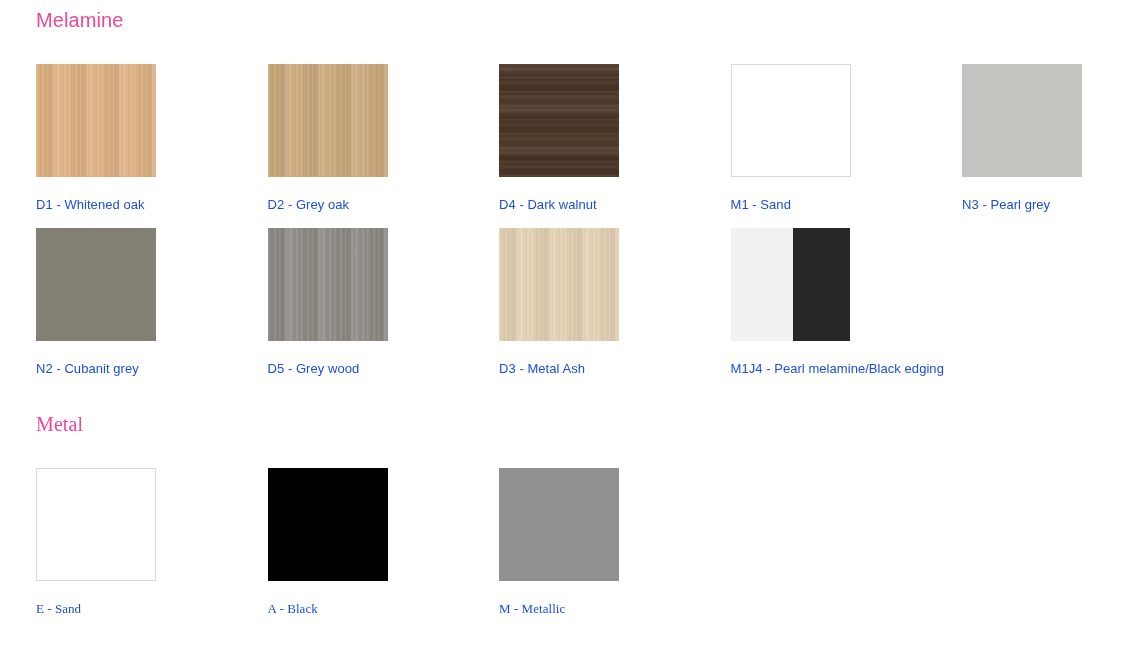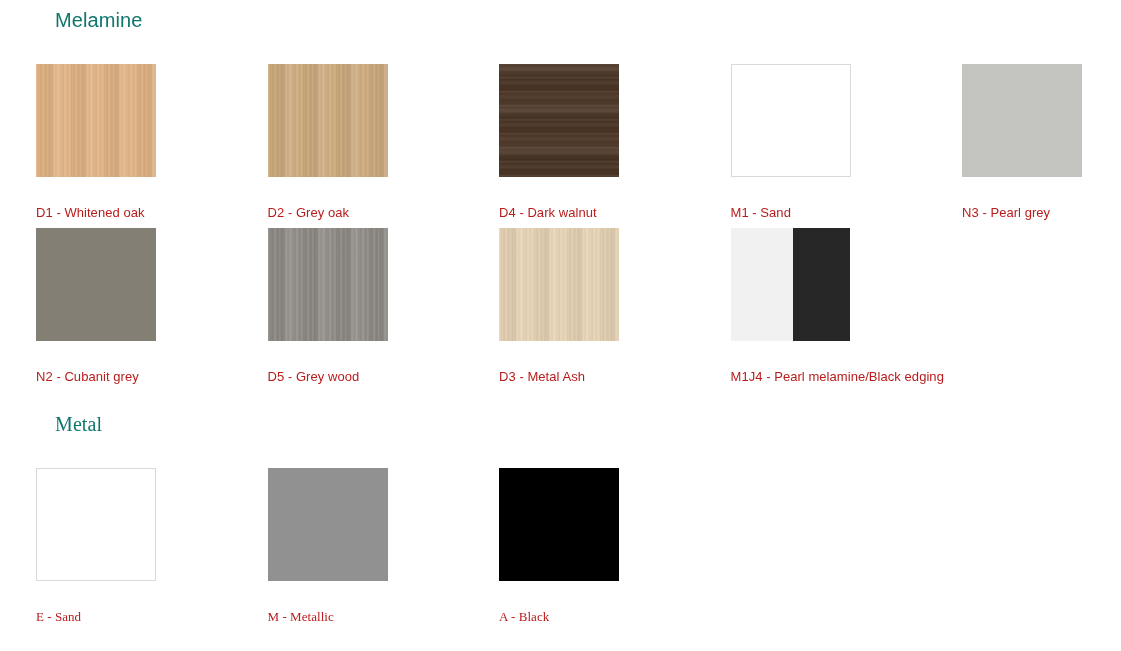--- a/index.html
+++ b/index.html
@@ -12,24 +12,24 @@
     -webkit-font-smoothing: antialiased;
   }
   .page { position: relative; width: 1121px; height: 651px; overflow: hidden; }
 
   .section { position: absolute; left: 0; width: 1121px; }
   #section-melamine { top: 0; }
   #section-metal { top: 402px; font-family: Liberation Serif, serif; }
 
   .section-title {
     margin: 0;
-    padding: 0 0 0 55px;
+    padding: 0 0 0 36px;
     font-size: 20px;
     font-weight: 400;
-    color: #0f766e;
+    color: #ec4899;
     letter-spacing: 0.1px;
     line-height: 28px;
   }
   #section-melamine .section-title { padding-top: 6px; }
   #section-metal .section-title { padding-top: 8px; }
 
   .swatch-grid {
     display: grid;
     grid-template-columns: repeat(5, 231.5px);
     padding-left: 36px;
@@ -43,24 +43,24 @@
   .swatch-tile {
     width: 120px;
     height: 113px;
     position: relative;
     overflow: hidden;
   }
   .swatch-tile.bordered {
     border: 1px solid #d9d9d9;
   }
   .swatch-label {
-    margin-top: 28px;
+    margin-top: 20px;
     font-size: 13px;
     line-height: 16px;
-    color: #b91c1c;
+    color: #1d4ed8;
     white-space: nowrap;
     letter-spacing: 0.05px;
   }
 
   
   .tex-vgrain::before,
   .tex-hgrain::before {
     content: "";
     position: absolute;
     inset: 0;
@@ -156,23 +156,23 @@
   </section>
 
   <section class="section" id="section-metal">
     <h2 class="section-title">Metal</h2>
     <div class="swatch-grid">
         <div class="swatch-cell">
           <div class="swatch-tile  bordered" style="background: rgb(255, 255, 255);"></div>
           <div class="swatch-label">E - Sand</div>
         </div>
         <div class="swatch-cell">
+          <div class="swatch-tile " style="background: rgb(0, 0, 0);"></div>
+          <div class="swatch-label">A - Black</div>
+        </div>
+        <div class="swatch-cell">
           <div class="swatch-tile " style="background: rgb(145, 145, 145);"></div>
           <div class="swatch-label">M - Metallic</div>
-        </div>
-        <div class="swatch-cell">
-          <div class="swatch-tile " style="background: rgb(0, 0, 0);"></div>
-          <div class="swatch-label">A - Black</div>
         </div>
       </div>
   </section>
 
 </div>
 
 </body></html>

